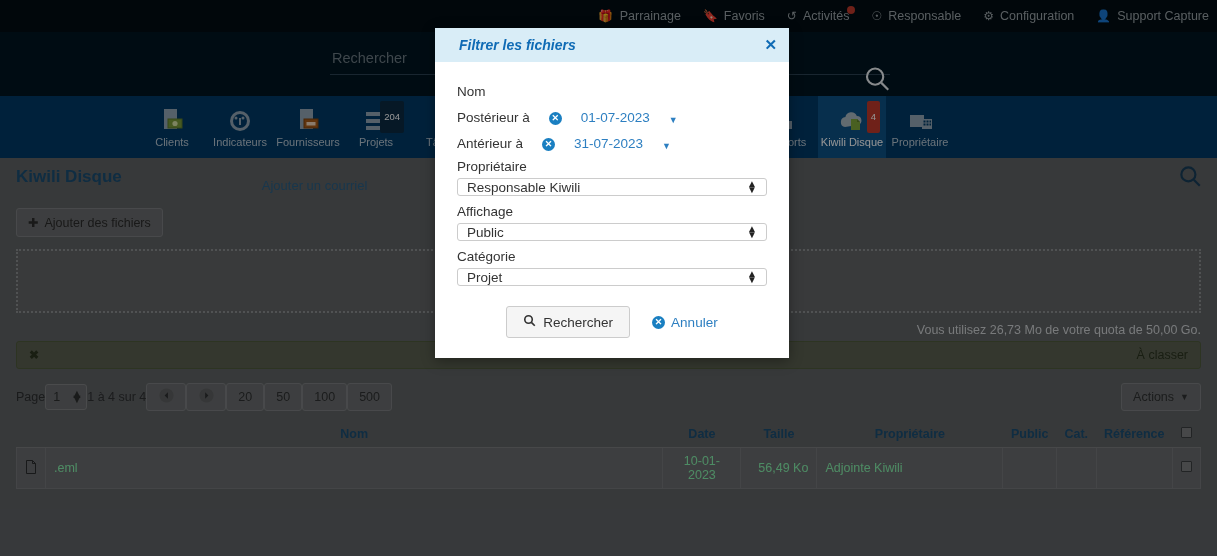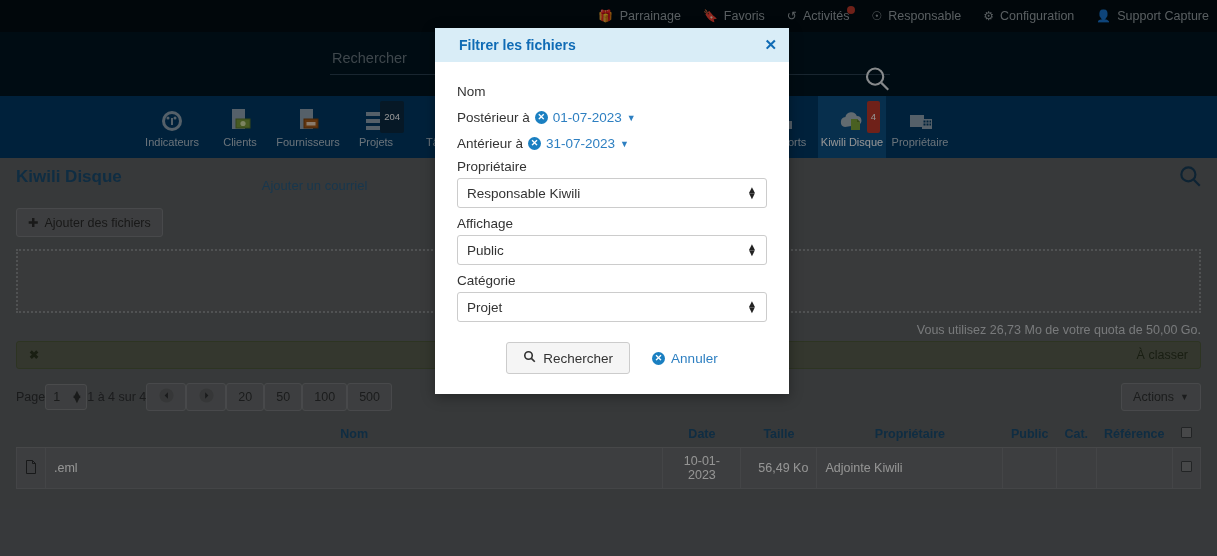--- a/index.html
+++ b/index.html
@@ -130,21 +130,21 @@
   .pbtn.circle { min-width:40px; }
   .pager-right { margin-left:auto; }
 
   
   table.files { width:100%; border-collapse:collapse; margin-top:10px; }
   table.files th {
     color:#1b4e73; font-size:12.5px; font-weight:bold;
     padding:6px 8px; text-align:center; border-bottom:1px solid #7a7c7e;
   }
   table.files td {
-    padding:6px 8px; font-size:12.5px; color:#ffffff;
+    padding:6px 8px; font-size:12.5px; color:#86efac;
     border:1px solid #75777a; border-top:0;
   }
   table.files tr.row-a td { background:#6a6c6e; }
   table.files tr.row-b td { background:#636567; }
   .c-icon { width:26px; text-align:center; }
   .c-name { text-align:left; }
   .c-date { width:78px; text-align:center; }
   .c-size { width:76px; text-align:right; }
   .c-owner { width:186px; text-align:left; }
   .c-pub { width:48px; }
@@ -166,40 +166,40 @@
   .modal {
     position:absolute; left:435px; top:28px;
     width:354px; background:#ffffff;
     box-shadow:0 3px 12px rgba(0,0,0,0.35);
   }
   .modal-head {
     background:#d9edf7; height:34px;
     display:flex; align-items:center; justify-content:space-between;
     padding:0 12px 0 24px;
   }
-  .modal-title { color:#0f6bb5; font-weight:bold; font-size:14px; }
+  .modal-title { color:#0f6bb5; font-weight:bold; font-size:14px;font-style:italic; }
   .modal-close { color:#0f6bb5; font-size:15px; font-weight:bold; cursor:pointer; }
   .modal-body { padding:14px 22px 20px 22px; }
   .flabel { font-size:13.5px; color:#333; margin:8px 0 4px 0; }
   .ftext {
     width:100%; height:30px; border:1px solid #ccc; border-radius:3px;
     padding:0 9px; font-size:13.5px; color:#333; outline:0;
     font-family:"Liberation Sans", sans-serif; background:#fff;
   }
-  .daterow { font-size:13.5px; color:#333; margin:11px 0 0 0; display:flex; align-items:center; gap:5px; }
+  .daterow { font-size:13.5px; color:#333; margin:11px 0 0 0; display:flex; align-items:flex-end; gap:19px; }
   .clear-ic {
     display:inline-flex; align-items:center; justify-content:center;
     width:13px; height:13px; border-radius:50%;
     background:#1a7fc1; color:#fff; font-size:9px; line-height:1;
     font-weight:bold;
   }
   .dval { color:#2d7fc1; }
   .caret { color:#2d7fc1; font-size:9px; }
   .fselect {
-    position:relative; width:100%; height:30px;
+    position:relative; width:100%; height:18px;
     border:1px solid #ccc; border-radius:3px; background:#fff;
     display:flex; align-items:center; padding:0 9px;
     font-size:13.5px; color:#333;
   }
   .fselect .sp-arrows {
     position:absolute; right:9px; top:50%; transform:translateY(-50%);
     display:flex; flex-direction:column; line-height:6px; font-size:10px; color:#222;
   }
   .modal-actions {
     margin-top:20px; display:flex; align-items:center;
@@ -258,40 +258,40 @@
         <circle cx="10.5" cy="10.5" r="6.5"></circle>
           <line x1="15.5" y1="15.5" x2="21" y2="21"></line>
       </svg>
     </span>
   </div>
 
   <div class="mainnav">
 
     <div class="navitem">
       <span class="navicon">
+        <svg width="26" height="26" viewBox="0 0 26 26">
+          <rect x="5" y="2" width="13" height="20" fill="#93a6b5"></rect>
+          <rect x="9" y="12" width="14" height="9" fill="#7a9b3c" stroke="#5e7a2c"></rect>
+          <circle cx="16" cy="16.5" r="2.6" fill="#d7e3a8"></circle>
+        </svg>
+      </span>
+      <span class="navlabel">Clients</span>
+    </div>
+
+    <div class="navitem">
+      <span class="navicon">
         <svg width="26" height="24" viewBox="0 0 26 24" fill="#93a6b5">
           <circle cx="13" cy="12" r="10"></circle>
             <circle cx="13" cy="12" r="7" fill="#013a66"></circle>
           <circle cx="9" cy="9" r="1.5" fill="#93a6b5"></circle>
             <circle cx="16" cy="9" r="1.5" fill="#93a6b5"></circle>
           <rect x="12" y="9" width="2" height="7" fill="#93a6b5"></rect>
         </svg>
       </span>
       <span class="navlabel">Indicateurs</span>
-    </div>
-
-    <div class="navitem">
-      <span class="navicon">
-        <svg width="26" height="26" viewBox="0 0 26 26">
-          <rect x="5" y="2" width="13" height="20" fill="#93a6b5"></rect>
-          <rect x="9" y="12" width="14" height="9" fill="#7a9b3c" stroke="#5e7a2c"></rect>
-          <circle cx="16" cy="16.5" r="2.6" fill="#d7e3a8"></circle>
-        </svg>
-      </span>
-      <span class="navlabel">Clients</span>
     </div>
 
     <div class="navitem">
       <span class="navicon">
         <svg width="26" height="26" viewBox="0 0 26 26">
           <rect x="5" y="2" width="13" height="20" fill="#93a6b5"></rect>
           <rect x="9" y="12" width="14" height="9" fill="#a85b18" stroke="#7c420f"></rect>
           <rect x="11.5" y="15" width="9" height="3.5" fill="#f0d5b8"></rect>
         </svg>
       </span>

